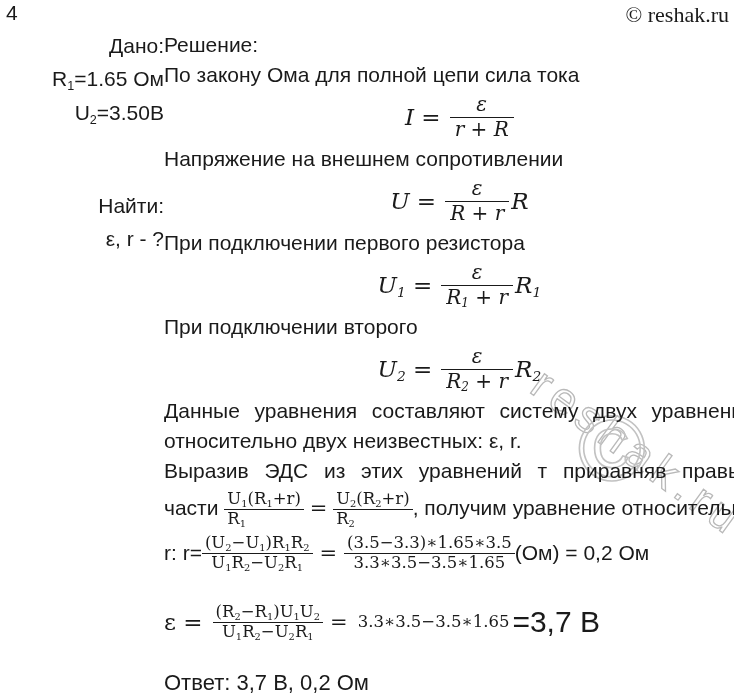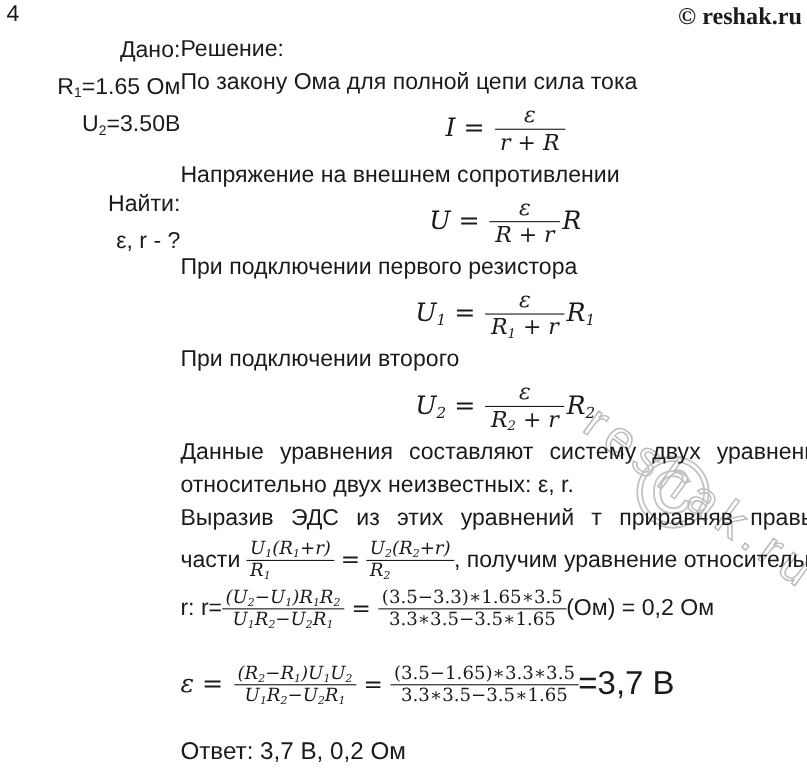--- a/index.html
+++ b/index.html
@@ -38,39 +38,39 @@
   }
 
   
   .problem-number {
     position:absolute; left:6px; top:1px;
     font-size:21px; z-index:2;
   }
   .copyright {
     position:absolute; right:5px; top:2px;
     font-family:"Liberation Serif", serif;
-    font-size:22px; z-index:2;font-weight:bold;
+    font-size:22px; z-index:2;
   }
 
   
   .columns {
     position:absolute; left:6px; top:30px; right:4px; bottom:0;
     display:flex; z-index:1;
   }
   .left-col  { width:158px; flex-shrink:0; }
   .right-col { flex:1; }
 
   .t { font-size:21px; line-height:30px; }
 
   .left-col .t { line-height:34px; font-size:21px;text-align:right; }
   .left-col .given-label { line-height:32px; }
-  .left-col .find-label  { margin-top:40px; line-height:32px; }
-
-  
-  .m  { font-family:"DejaVu Serif", serif; font-style:italic; }
+  .left-col .find-label  { margin-top:60px; line-height:32px; }
+
+  
+  .m  { font-family:"DejaVu Serif", serif; }
   .up { font-family:"DejaVu Serif", serif; font-style:normal; }
 
   sub { font-size:0.60em; line-height:0; vertical-align:-0.28em; }
 
   .formula {
     height:54px;
     display:flex; align-items:center; justify-content:center;
     font-family:"DejaVu Serif", serif; font-style:italic;
     font-size:23px;
   }
@@ -186,21 +186,20 @@
       </div>
 
       <div class="t eqline eps-line">
         <span class="m pre">ε =</span>
           <span class="frac frac-sm m">
             <span class="num">(R<sub>2</sub>−R<sub>1</sub>)U<sub>1</sub>U<sub>2</sub></span>
             <span class="den">U<sub>1</sub>R<sub>2</sub>−U<sub>2</sub>R<sub>1</sub></span>
           </span>
           <span class="gap up">=</span>
           <span class="frac frac-sm up">
-            <span class="num">(3.5−1.65)∗3.3∗3.5</span>
             <span class="den">3.3∗3.5−3.5∗1.65</span>
           </span>
           <span class="post">=3,7 В</span>
       </div>
 
       <div class="t answer">Ответ: 3,7 В, 0,2 Ом</div>
     </div>
   </div>
 </div>
 

